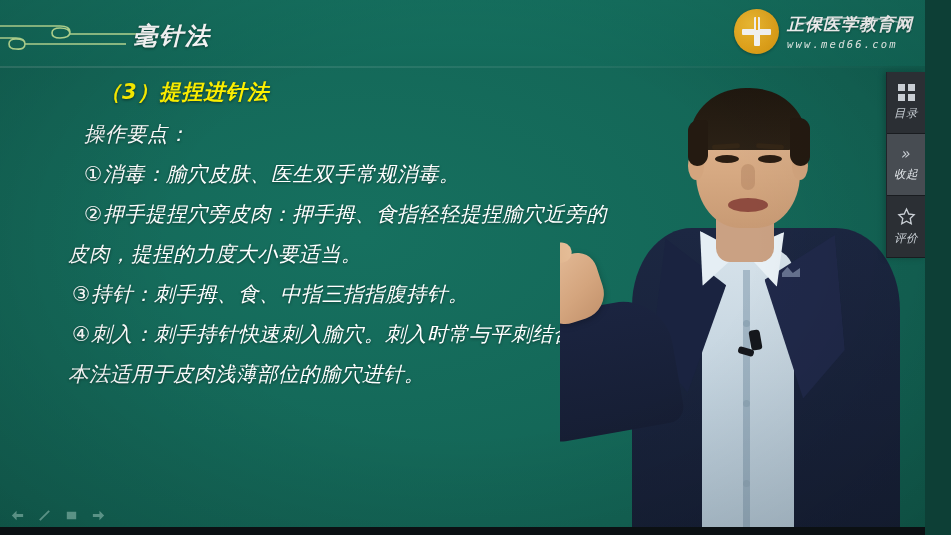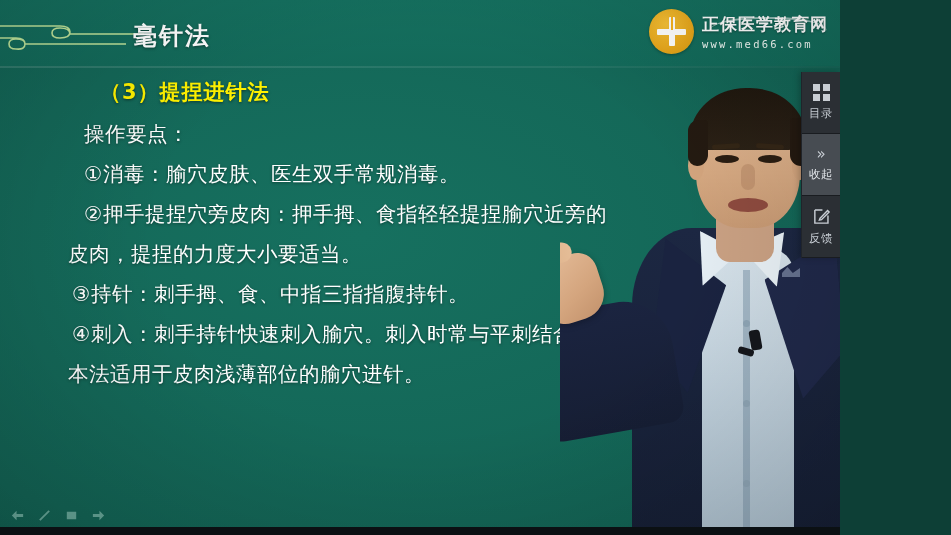--- a/index.html
+++ b/index.html
@@ -2,22 +2,23 @@
 <html><head>
 <meta charset="utf-8">
 <style>
   * { margin:0; padding:0; box-sizing:border-box; }
   html,body { width:951px; height:535px; overflow:hidden; }
   body {
     font-family:"Liberation Sans","DejaVu Sans",sans-serif;
     background:#0d3f36;
   }
   #screen {
-    position:relative; width:840px; height:535px; overflow:hidden;
+    position:relative; width:925px; height:535px; overflow:hidden;
     background:#14695a;
+    font-style:italic;
   }
   
   .board {
     position:absolute; left:0; top:0; width:951px; height:527px;
     background:
       radial-gradient(ellipse 900px 520px at 38% 45%, #16705f 0%, #136455 62%, #0f5748 100%);
   }
   .board-vignette{
     position:absolute; inset:0;
     background:radial-gradient(ellipse 70% 80% at 50% 45%, rgba(0,0,0,0) 45%, rgba(0,0,0,.16) 100%);
@@ -303,25 +304,24 @@
           <i></i>
           <i></i>
         </span>
         <span class="sb-label">目录</span>
       </div>
       <div class="sb-item active">
         <span class="chev">»</span>
         <span class="sb-label">收起</span>
       </div>
       <div class="sb-item">
-        <svg class="sb-icon" viewBox="0 0 20 20" fill="none" stroke="currentColor" stroke-width="1.5">
-          <path d="M3 3.2 H11 M3 3.2 V17 H16.8 V9"></path>
-          <path d="M8.5 11.8 L16.4 3.6 L18 5.2 L10 13.3 L7.8 13.8 Z"></path>
+        <svg class="sb-icon" viewBox="0 0 20 20" fill="none" stroke="currentColor" stroke-width="1.4">
+          <path d="M10 2.2 L12.4 7.4 L18 8.1 L13.9 12 L15 17.6 L10 14.9 L5 17.6 L6.1 12 L2 8.1 L7.6 7.4 Z"></path>
         </svg>
-        <span class="sb-label">反馈</span>
+        <span class="sb-label">评价</span>
       </div>
     </div>
 
   <div class="anno-bar" id="anno-bar">
       <svg class="anno-btn" viewBox="0 0 16 16" fill="currentColor">
         <path d="M7 3 L2 8 L7 13 V9.5 H14 V6.5 H7 Z"></path>
       </svg>
       <svg class="anno-btn" viewBox="0 0 16 16" fill="none" stroke="currentColor" stroke-width="2">
         <path d="M3 13 L13 3"></path>
       </svg>

